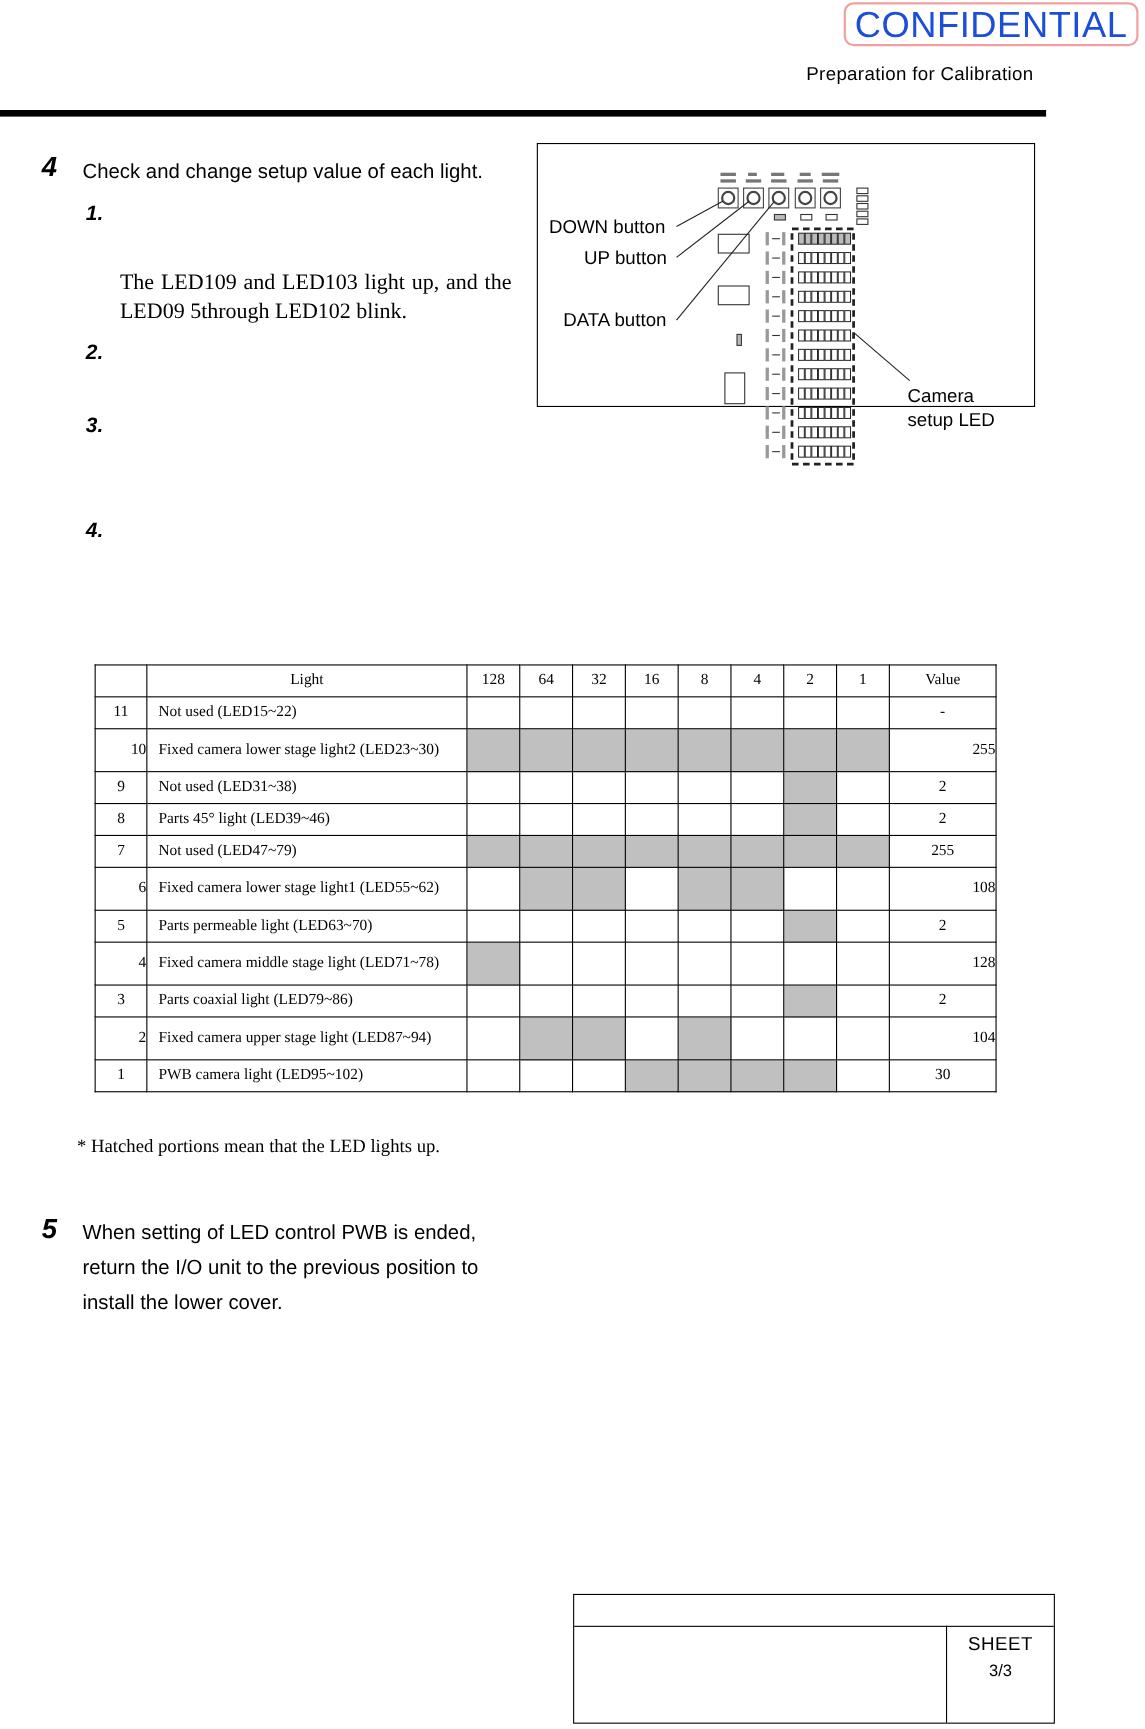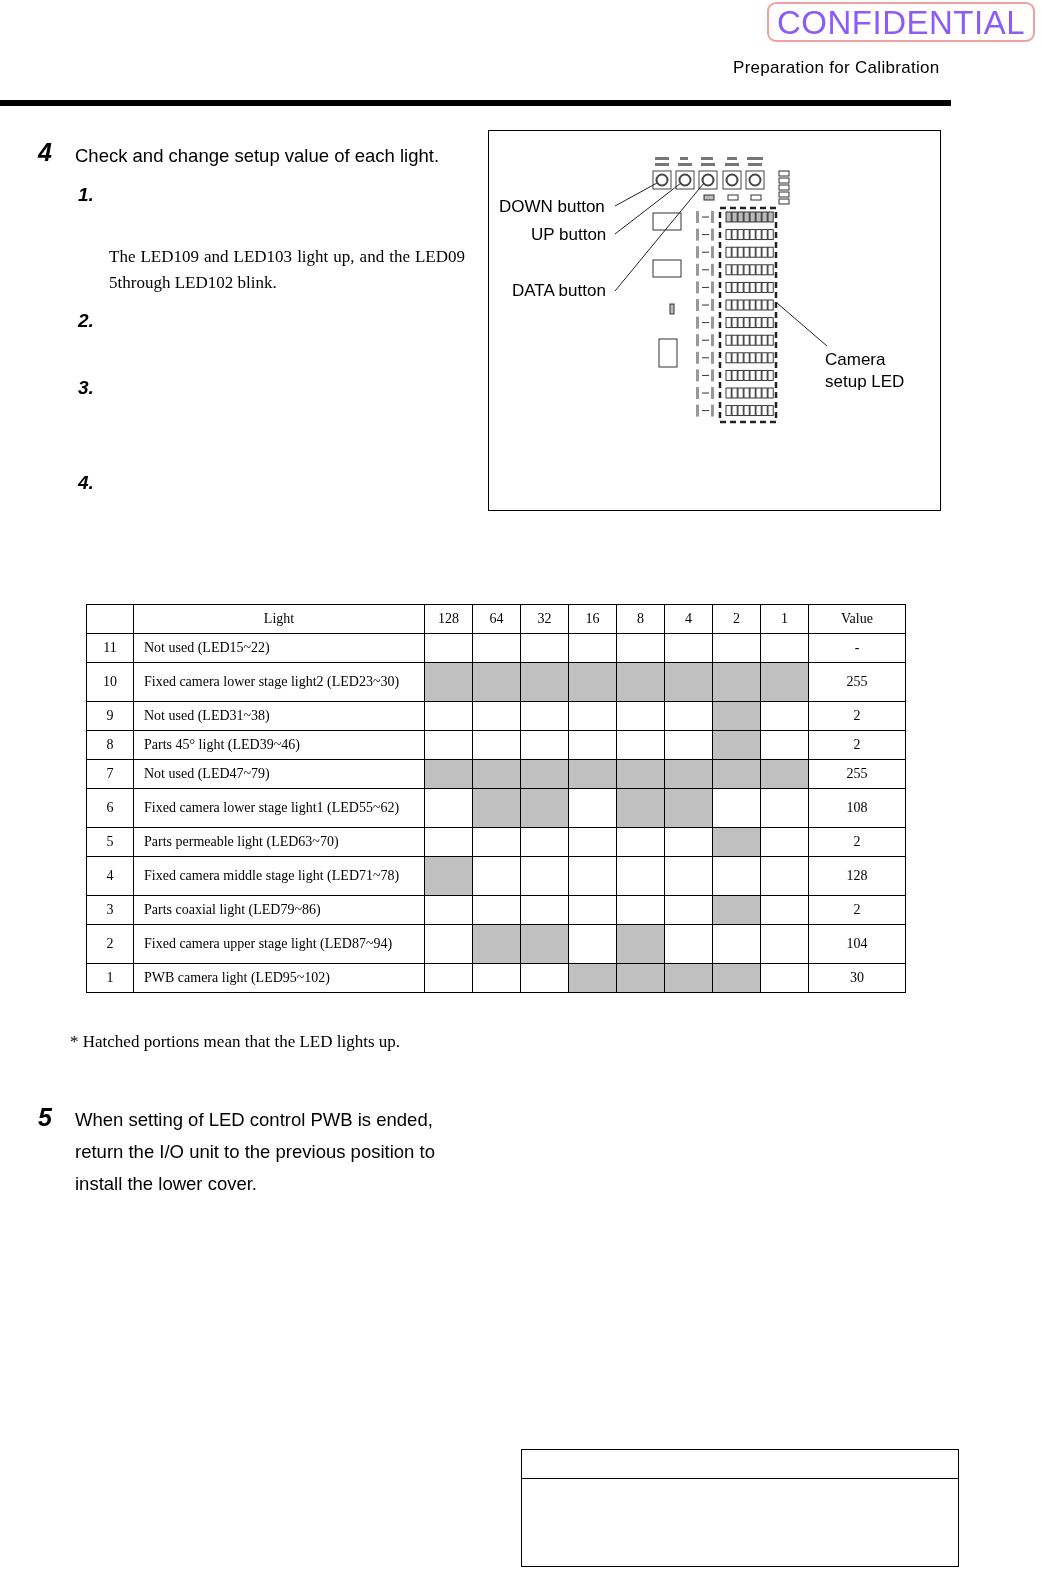--- a/index.html
+++ b/index.html
@@ -3,45 +3,45 @@
 <meta charset="utf-8">
 <style>
   html, body { margin:0; padding:0; background:#fff; }
   body { width:1041px; height:1572px; position:relative; overflow:hidden; color:#000; }
   .sans { font-family: "Liberation Sans", "DejaVu Sans", sans-serif; }
   .serif { font-family: "Liberation Serif", "DejaVu Serif", serif; }
 
   .stamp {
     position:absolute; left:767px; top:2px; width:268px; height:40px;
     border:2px solid #f0a0a0; border-radius:9px; box-sizing:border-box;
-    color:#8b5cf6; font-size:33px; line-height:38px; text-align:center; letter-spacing:0.5px;
+    color:#1d4ed8; font-size:33px; line-height:38px; text-align:center; letter-spacing:0.5px;
   }
   .header-title { position:absolute; left:733px; top:58px; font-size:17px; letter-spacing:0.3px; }
   .rule { position:absolute; left:0; top:100px; width:951px; height:6px; background:#000; }
 
   .step-num { position:absolute; font-family:"Liberation Sans",sans-serif; font-weight:bold; font-style:italic; font-size:25px; }
   .step-text { position:absolute; font-size:18.5px; line-height:32px; }
   .sub-num { position:absolute; font-family:"Liberation Sans",sans-serif; font-weight:bold; font-style:italic; font-size:19px; }
-  .note-par { position:absolute; left:109px; top:244px; width:356px; font-size:17px; line-height:26px; text-align:justify; text-align-last:left; }
-
-  .figure { position:absolute; left:488px; top:130px; width:453px; height:381px; border:1.5px solid #000; box-sizing:border-box;text-align:right; }
+  .note-par { position:absolute; left:109px; top:244px; width:356px; font-size:20px; line-height:26px; text-align:justify; text-align-last:left; }
+
+  .figure { position:absolute; left:488px; top:130px; width:453px; height:240px; border:1.5px solid #000; box-sizing:border-box;text-align:right; }
   .figure svg { position:absolute; left:0; top:0; }
   .fig-label { position:absolute; font-size:17px; line-height:20px; }
 
   table.led { position:absolute; left:86px; top:604px; border-collapse:collapse; font-size:14px; }
   table.led td, table.led th { border:1.3px solid #000; padding:0; font-weight:normal; }
   table.led th { height:28px; text-align:center; }
   table.led td.no { width:46px; text-align:center; }
   table.led td.name { width:270px; padding:0 10px; line-height:18px; text-align:justify; text-align-last:left; }
   table.led td.bit { width:47px; }
   table.led td.bit.on { background:#c0c0c0; }
   table.led td.val { width:96px; text-align:center; }
   table.led th.bith { width:47px; }
   table.led tr.r1 td { height:28px; }
-  table.led tr.r2 td { height:38px; }
+  table.led tr.r2 td { height:38px;text-align:right; }
   .footnote { position:absolute; left:70px; top:1032px; font-size:17px; }
 
   .step5 { position:absolute; left:75px; top:1104px; font-size:18.5px; line-height:32px; width:400px; }
 
   .titleblock { position:absolute; left:521px; top:1449px; width:438px; height:118px; border:1.5px solid #000; box-sizing:border-box; }
   .tb-top { position:absolute; left:0; top:0; width:100%; height:28px; border-bottom:1.5px solid #000; }
   .tb-sheet { position:absolute; right:0; top:28px; width:97px; bottom:0; border-left:1.5px solid #000; text-align:center; }
   .tb-sheet .lbl { font-size:17px; margin-top:7px; letter-spacing:0.5px; }
   .tb-sheet .num { font-size:15px; margin-top:6px; }
 </style>
@@ -429,13 +429,17 @@
       </tr>
     </tbody>
 </table>
 <div class="footnote serif">* Hatched portions mean that the LED lights up.</div>
 
 <div class="step-num" style="left:38px; top:1103px;">5</div>
 <div class="step5 sans">When setting of LED control PWB is ended, return the I/O unit to the previous position to install the lower cover.</div>
 
 <div class="titleblock sans">
   <div class="tb-top"></div>
+  <div class="tb-sheet">
+    <div class="lbl">SHEET</div>
+    <div class="num">3/3</div>
+  </div>
 </div>
 
 </body></html>

